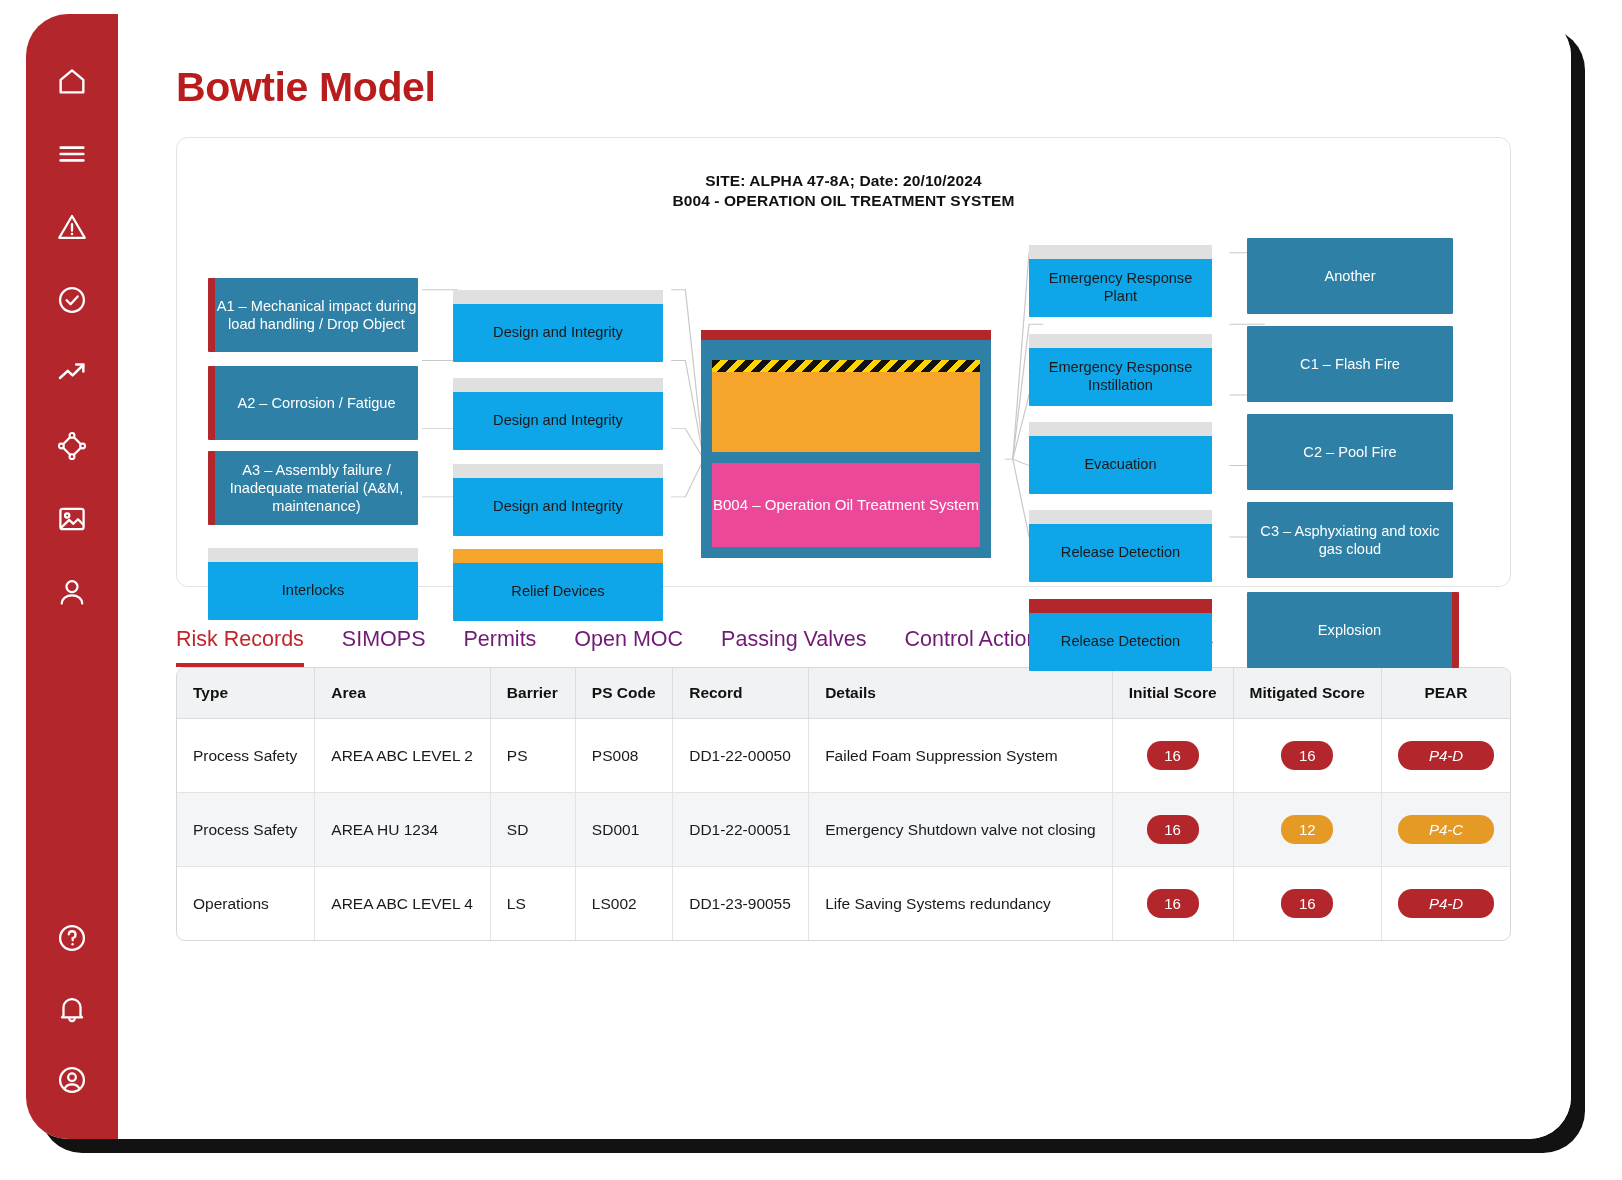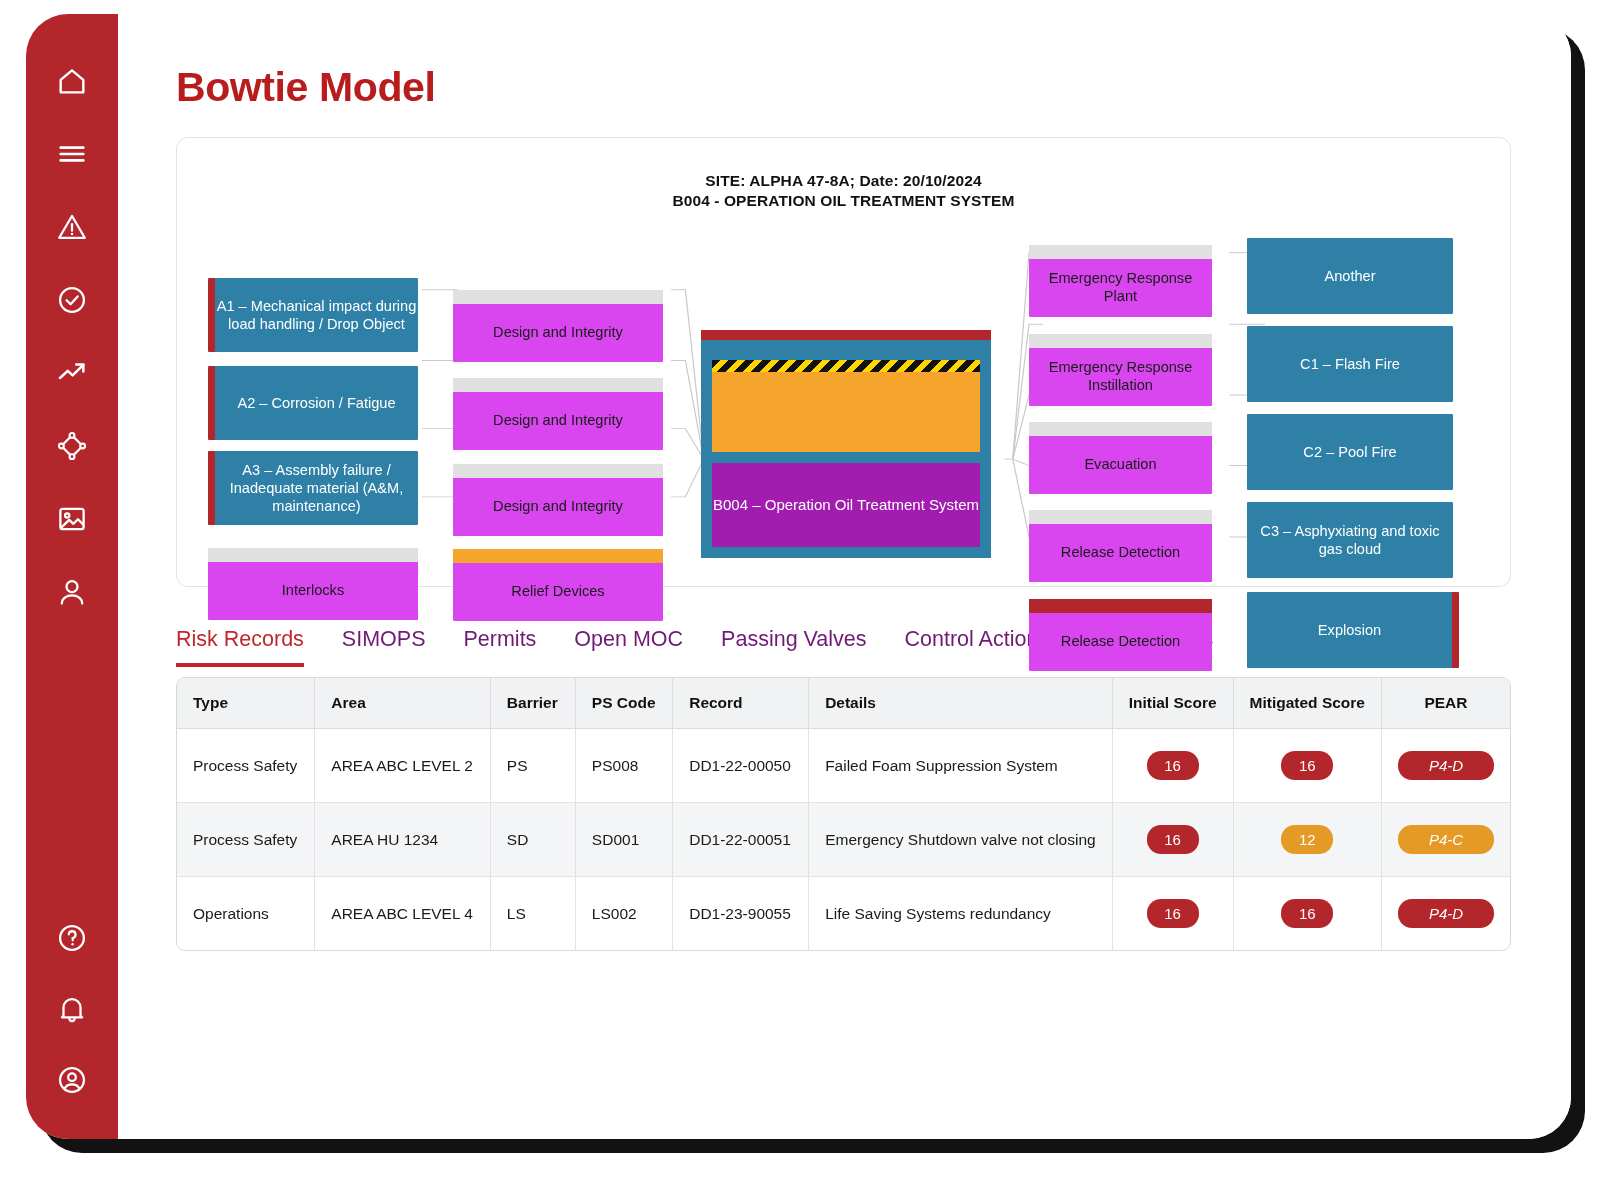--- a/index.html
+++ b/index.html
@@ -104,21 +104,21 @@
     font-size: 14.6px;
     border-left: 7px solid #b3262c;
   }
   .node-conseq {
     background: #2e80a6;
     color: #ffffff;
     font-size: 14.6px;
   }
   .node-conseq.bar-right { border-right: 7px solid #b3262c; }
   .node-barrier {
-    background: #d946ef;
+    background: #0ea5e9;
     color: #1a1a1a;
     font-size: 14.6px;
     flex-direction: column;
     padding-top: 12px;
   }
   .node-barrier .cap {
     position: absolute;
     top: 0; left: 0; right: 0;
     height: 14px;
     background: #e0e0e0;
@@ -140,21 +140,21 @@
     background: #f5a52b;
     overflow: hidden;
   }
   .hazard .stripes {
     position: absolute; left: 0; right: 0; top: 0; height: 12px;
     background: repeating-linear-gradient(-45deg, #111 0 6px, #ffd400 6px 12px);
   }
   .hazard .inner-bottom {
     position: absolute;
     left: 11px; right: 11px; top: 133px; bottom: 11px;
-    background: #a21caf;
+    background: #ec4899;
     color: #ffffff;
     display: flex;
     align-items: center;
     justify-content: center;
     text-align: center;
     font-size: 15px;
     line-height: 1.3;
   }
 
   
@@ -173,21 +173,20 @@
     white-space: nowrap;
     border-bottom: 4px solid transparent;
   }
   .tab.active {
     color: #c0262c;
     border-bottom-color: #c0262c;
   }
 
   
   .table-wrap {
-    margin-top: 10px;
     border: 1px solid #d8d8d8;
     border-radius: 9px;
     overflow: hidden;
     background: #ffffff;
   }
   table { width: 100%; border-collapse: collapse; }
   thead th {
     background: #f1f2f3;
     font-size: 15.5px;
     font-weight: 700;

